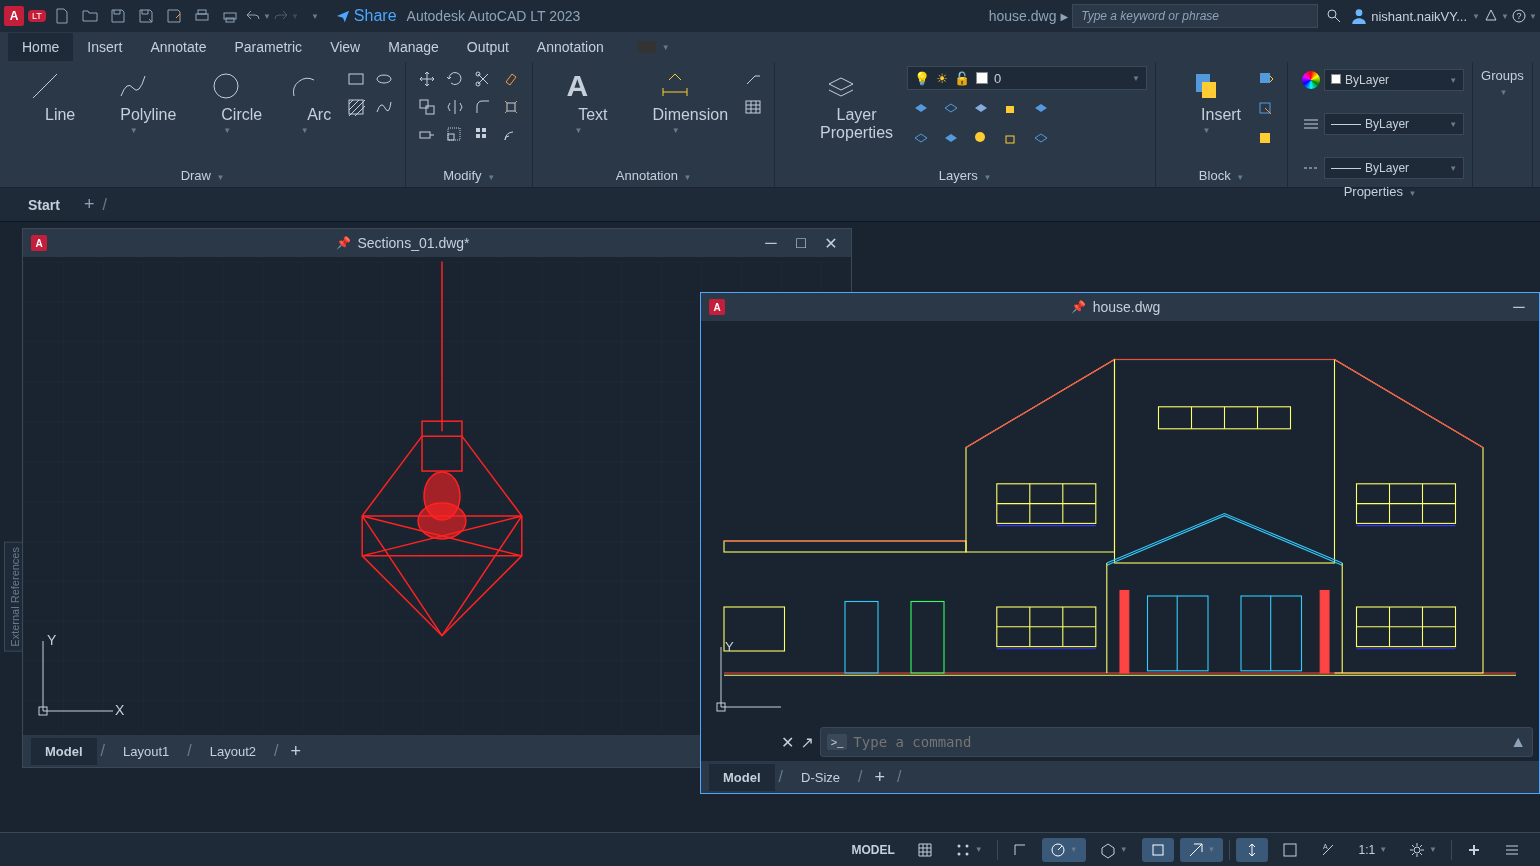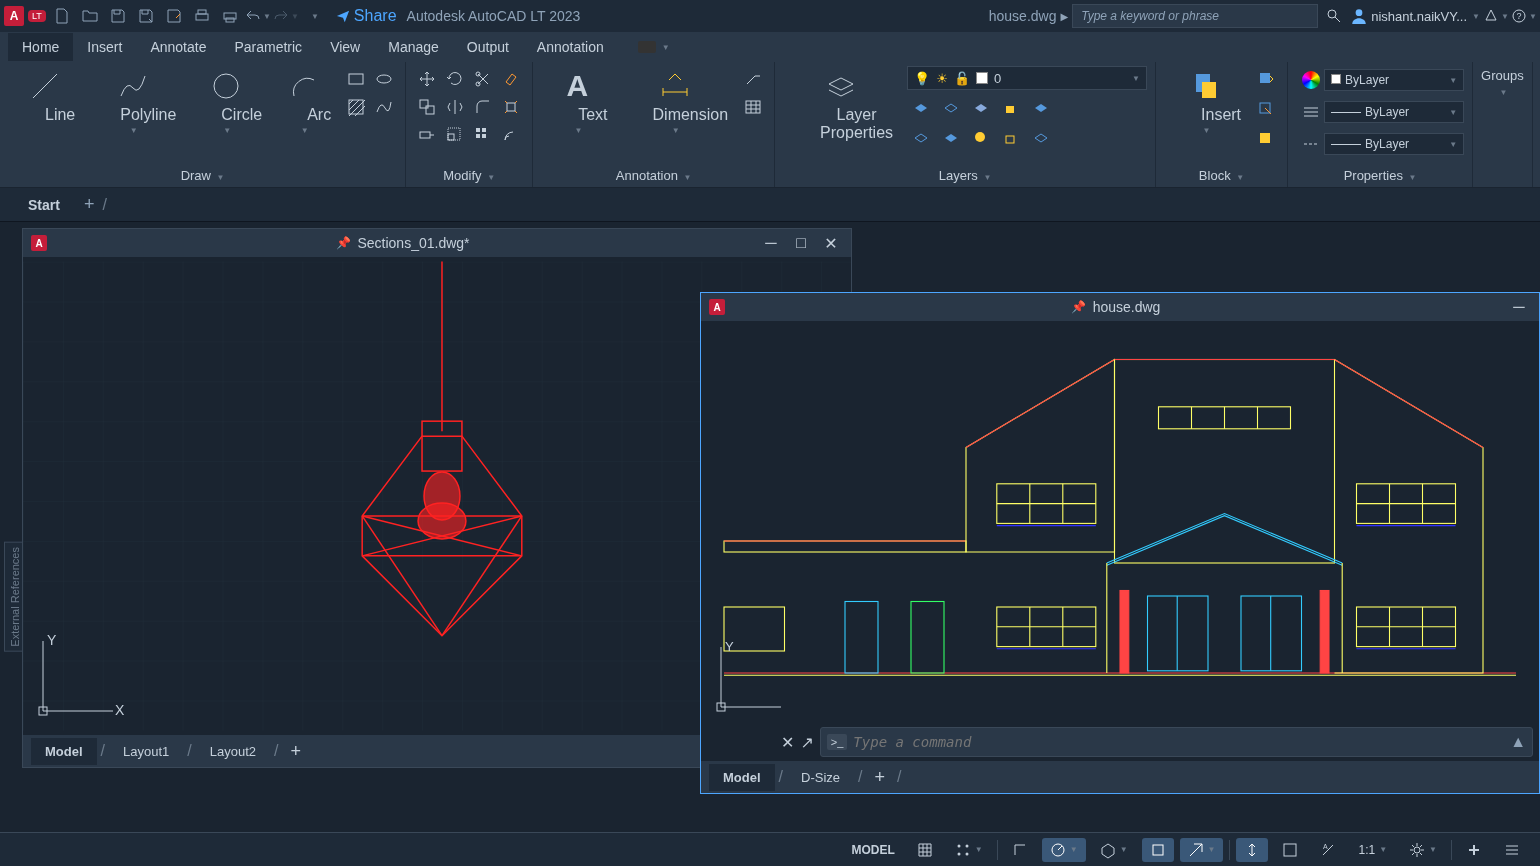--- a/index.html
+++ b/index.html
@@ -37,21 +37,21 @@
 .doc-titlebar { height: 28px; background: #2a3848; display: flex; align-items: center; padding: 0 8px; gap: 6px; }
 .doc-titlebar .spacer { flex: 1; }
 .win-btn { width: 24px; height: 20px; display: flex; align-items: center; justify-content: center; cursor: pointer; color: #c5d0db; }
 .canvas { flex: 1; background: #1a2430; position: relative; overflow: hidden; }
 .ucs { position: absolute; left: 10px; bottom: 10px; }
 .layout-tabs { height: 32px; background: #2a3848; display: flex; align-items: center; padding: 0 8px; gap: 4px; }
 .layout-tab { padding: 6px 14px; font-size: 13px; cursor: pointer; }
 .layout-tab.active { font-weight: bold; background: #1e2a38; }
 .ext-refs { position: absolute; left: 4px; top: 320px; writing-mode: vertical-rl; transform: rotate(180deg); font-size: 11px; color: #6b7a8a; padding: 4px; background: #1e2a38; border: 1px solid #3a4858; }
 .cmd-line { height: 30px; background: #2a3848; display: flex; align-items: center; padding: 0 6px; gap: 6px; border: 1px solid #3a4858; border-radius: 3px; }
-.cmd-input { flex: 1; background: transparent; border: none; color: #22c55e; font-family: monospace; font-size: 14px; font-style: italic; outline: none; }
+.cmd-input { flex: 1; background: transparent; border: none; color: #22c55e; font-family: monospace; font-size: 14px; outline: none; }
 .status-bar { height: 34px; background: #1e2a38; border-top: 1px solid #3a4858; display: flex; align-items: center; justify-content: flex-end; padding: 0 12px; gap: 6px; position: absolute; bottom: 0; left: 0; right: 0; }
 .status-btn { padding: 4px 8px; font-size: 12px; color: #c5d0db; cursor: pointer; display: flex; align-items: center; gap: 2px; }
 .status-btn.active { background: #3a5878; border-radius: 3px; }
 svg { overflow: visible; }
 .divider-v { width: 1px; height: 20px; background: #3a4858; }
 </style>
 </head>
 <body>
 
 <div class="title-bar">
@@ -453,21 +453,21 @@
               <rect x="3" y="3" width="10" height="10" fill="#ffcc33"></rect>
             </svg>
           </div>
       </div>
     </div>
     <div class="panel-label"><span>Block</span> <span class="dropdown-arrow">▼</span></div>
   </div>
 
   <div class="ribbon-panel">
     <div class="panel-content">
-      <div style="display:flex;flex-direction:column;gap:4px;margin-left:6px">
+      <div style="display:flex;flex-direction:column;gap:16px;margin-left:6px">
         <div class="prop-row">
           <div style="width:18px;height:18px;background:conic-gradient(red,yellow,green,cyan,blue,magenta,red);border-radius:50%"></div>
           <div class="prop-combo">
               <span><span style="display:inline-block;width:10px;height:10px;background:#fff;border:1px solid #888;margin-right:4px"></span><span>ByLayer</span></span>
               <span class="dropdown-arrow">▼</span>
             </div>
         </div>
         <div class="prop-row">
           <svg width="18" height="18">
               <path d="M2 5h14M2 9h14M2 13h14" stroke="#c5d0db" stroke-width="1"></path>

